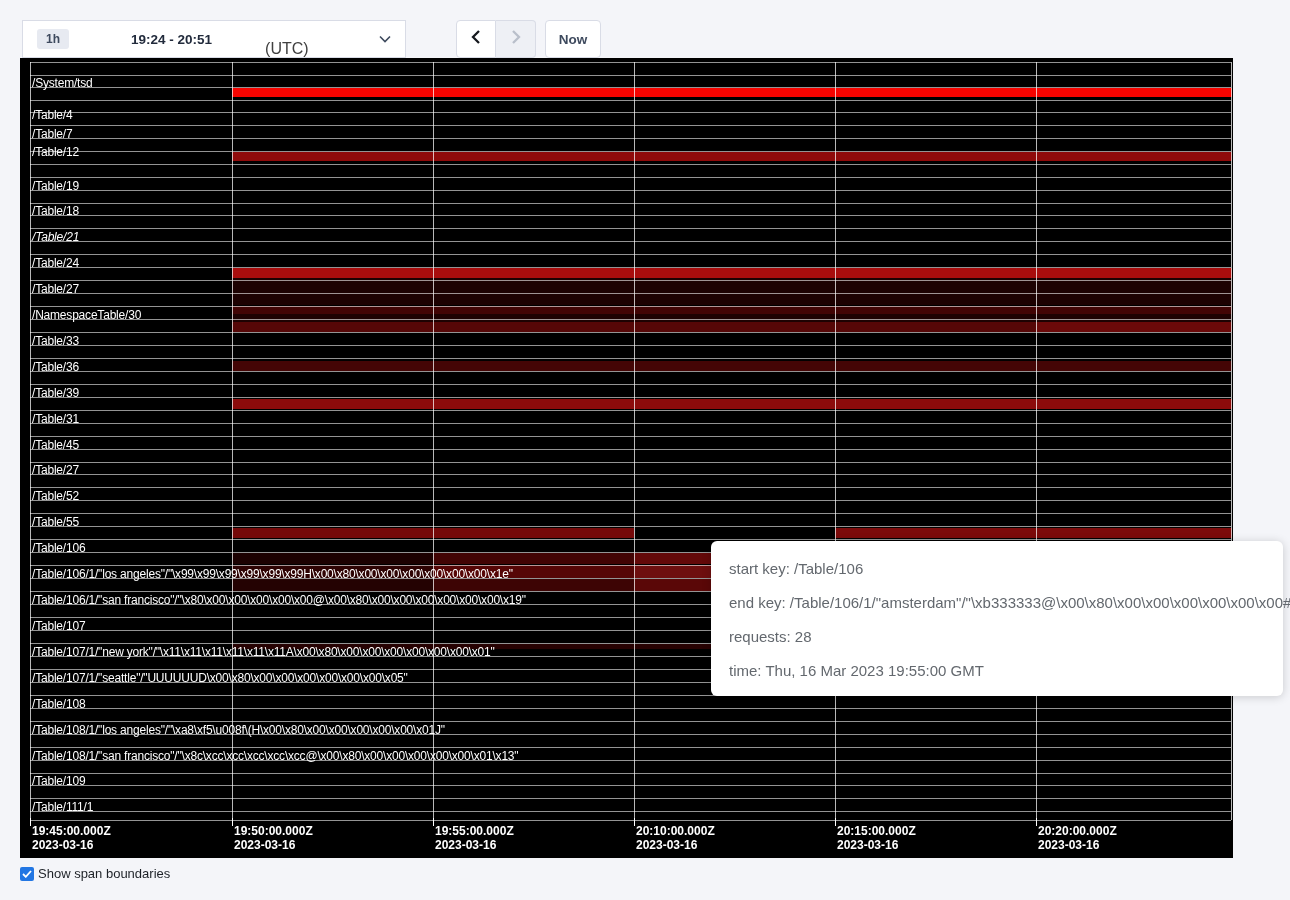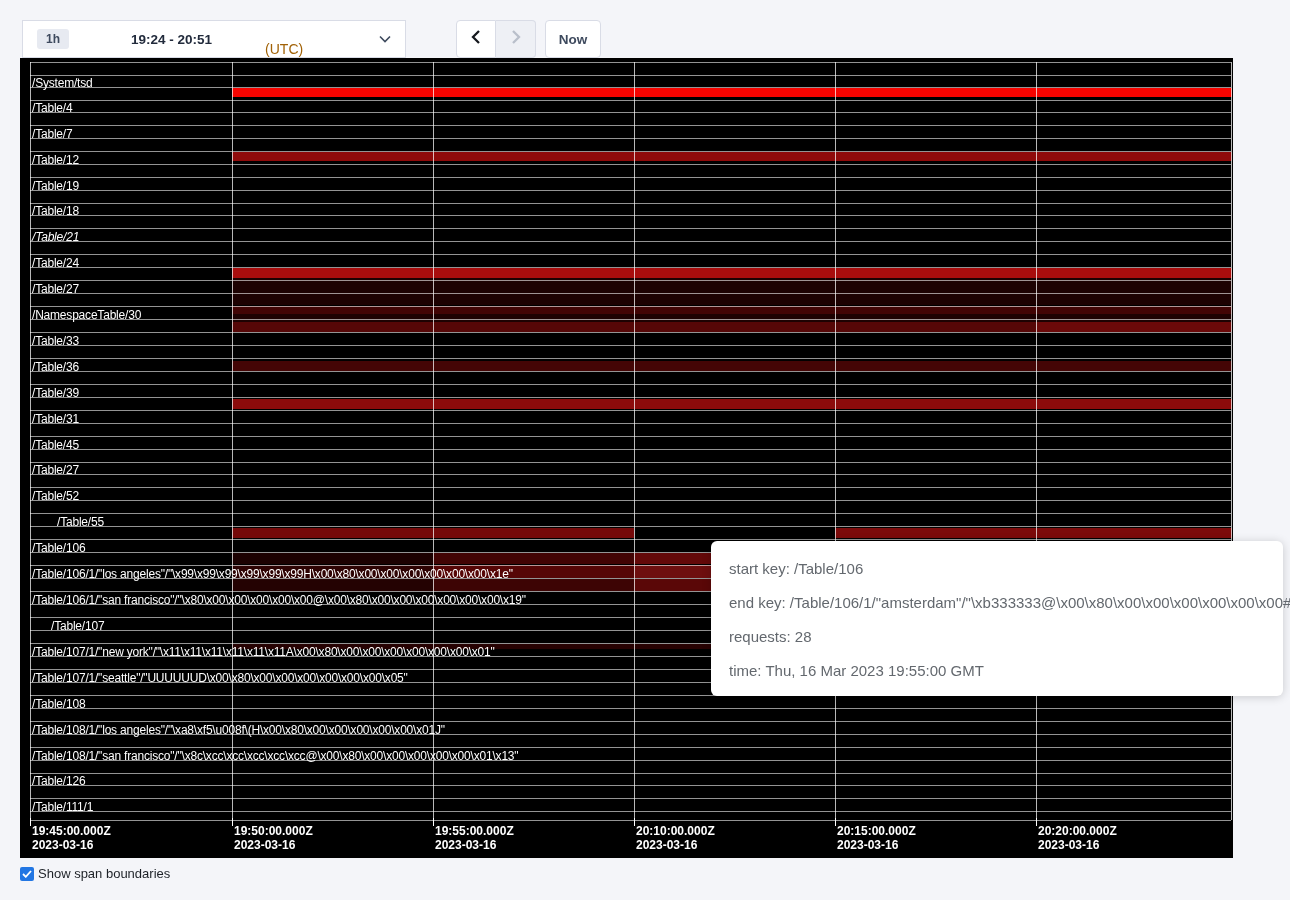--- a/index.html
+++ b/index.html
@@ -7,21 +7,21 @@
          font-family:"Liberation Sans", sans-serif; }
   .page { position:relative; width:1290px; height:900px; }
 
   
   .time-select { position:absolute; left:22px; top:20px; width:384px; height:38px;
     background:#fff; border:1px solid #d9dce6; border-radius:0;
     display:flex; align-items:center; cursor:pointer;gap:48px; }
   .range-badge { margin-left:14px; background:#e7eaf1; color:#3e4a5e;
     font-size:12px; font-weight:bold; padding:3px 9px; border-radius:3px; }
   .range-text { margin-left:14px; font-size:13.5px; font-weight:bold; color:#222b3c; }
-  .range-zone { margin-left:5px; font-size:14px; color:#a16207;margin-top:20px; }
+  .range-zone { margin-left:5px; font-size:16px; color:#404040;margin-top:20px; }
   .dd-caret { margin-left:auto; margin-right:14px; display:flex; }
 
   .nav-group { position:absolute; left:456px; top:20px; height:38px; display:flex; }
   .nav-btn { width:40px; height:38px; background:#fff; border:1px solid #d9dce6;
     display:flex; align-items:center; justify-content:center; cursor:pointer; }
   .nav-btn.prev { border-radius:4px 0 0 4px; }
   .nav-btn.next { border-radius:0 4px 4px 0; border-left:none; background:#eef0f5; cursor:default; }
   .now-btn { position:absolute; left:545px; top:20px; width:56px; height:38px;
     background:#fff; border:1px solid #d9dce6; border-radius:4px;
     font-size:13.5px; font-weight:bold; color:#3e4a5e; cursor:pointer;
@@ -205,47 +205,47 @@
       <div class="axis-label" style="left: 817px;">
         <div>20:15:00.000Z</div>
         <div>2023-03-16</div>
       </div>
       <div class="axis-tick" style="left: 1016px;"></div>
       <div class="axis-label" style="left: 1018px;">
         <div>20:20:00.000Z</div>
         <div>2023-03-16</div>
       </div>
       <div class="row-label" style="top: 18px;">/System/tsd</div>
-      <div class="row-label" style="top: 43px;">/Table/4</div>
+      <div class="row-label" style="top: 50px;">/Table/4</div>
       <div class="row-label" style="top: 69px;">/Table/7</div>
-      <div class="row-label" style="top: 95px;">/Table/12</div>
+      <div class="row-label" style="top: 87px;">/Table/12</div>
       <div class="row-label" style="top: 121px;">/Table/19</div>
       <div class="row-label" style="top: 146px;">/Table/18</div>
       <div class="row-label" style="top: 172px; font-style: italic;">/Table/21</div>
       <div class="row-label" style="top: 198px;">/Table/24</div>
       <div class="row-label" style="top: 224px;">/Table/27</div>
       <div class="row-label" style="top: 250px;">/NamespaceTable/30</div>
       <div class="row-label" style="top: 276px;">/Table/33</div>
       <div class="row-label" style="top: 302px;">/Table/36</div>
       <div class="row-label" style="top: 328px;">/Table/39</div>
       <div class="row-label" style="top: 354px;">/Table/31</div>
       <div class="row-label" style="top: 380px;">/Table/45</div>
       <div class="row-label" style="top: 405px;">/Table/27</div>
       <div class="row-label" style="top: 431px;">/Table/52</div>
-      <div class="row-label" style="top: 457px; padding-left: 25px;">/Table/55</div>
+      <div class="row-label" style="top: 457px;">/Table/55</div>
       <div class="row-label" style="top: 483px;">/Table/106</div>
       <div class="row-label" style="top: 509px;">/Table/106/1/"los angeles"/"\x99\x99\x99\x99\x99\x99H\x00\x80\x00\x00\x00\x00\x00\x00\x1e"</div>
       <div class="row-label" style="top: 535px;">/Table/106/1/"san francisco"/"\x80\x00\x00\x00\x00\x00@\x00\x80\x00\x00\x00\x00\x00\x00\x19"</div>
-      <div class="row-label" style="top: 561px; padding-left: 19px;">/Table/107</div>
+      <div class="row-label" style="top: 561px;">/Table/107</div>
       <div class="row-label" style="top: 587px;">/Table/107/1/"new york"/"\x11\x11\x11\x11\x11\x11A\x00\x80\x00\x00\x00\x00\x00\x00\x01"</div>
       <div class="row-label" style="top: 613px;">/Table/107/1/"seattle"/"UUUUUUD\x00\x80\x00\x00\x00\x00\x00\x00\x05"</div>
       <div class="row-label" style="top: 639px;">/Table/108</div>
       <div class="row-label" style="top: 665px;">/Table/108/1/"los angeles"/"\xa8\xf5\u008f\(H\x00\x80\x00\x00\x00\x00\x00\x01J"</div>
       <div class="row-label" style="top: 691px;">/Table/108/1/"san francisco"/"\x8c\xcc\xcc\xcc\xcc\xcc@\x00\x80\x00\x00\x00\x00\x00\x01\x13"</div>
-      <div class="row-label" style="top: 716px;">/Table/126</div>
+      <div class="row-label" style="top: 716px;">/Table/109</div>
       <div class="row-label" style="top: 742px;">/Table/111/1</div>
     </div>
 
   <div class="tooltip">
     <p>start key: /Table/106</p>
     <p>end key: /Table/106/1/"amsterdam"/"\xb333333@\x00\x80\x00\x00\x00\x00\x00\x00#"</p>
     <p>requests: 28</p>
     <p>time: Thu, 16 Mar 2023 19:55:00 GMT</p>
   </div>
 

